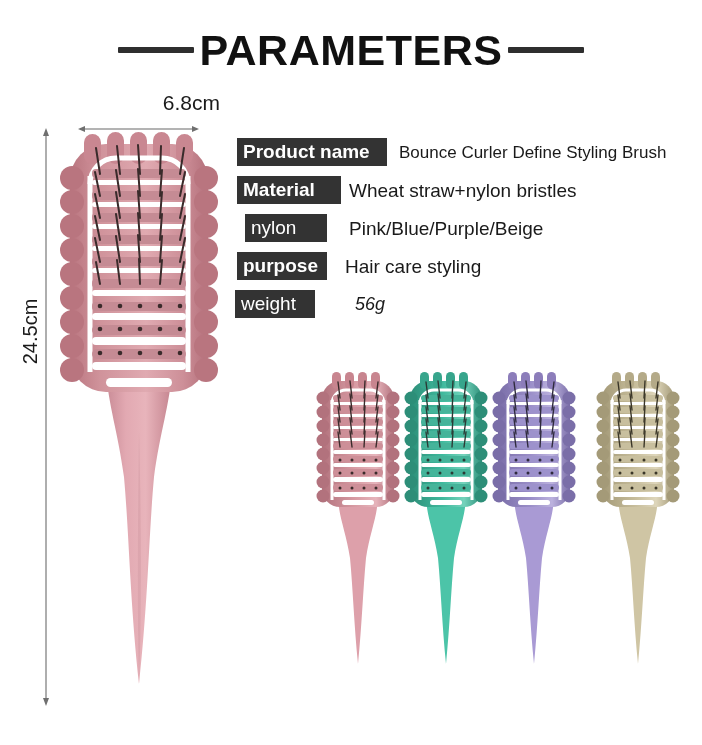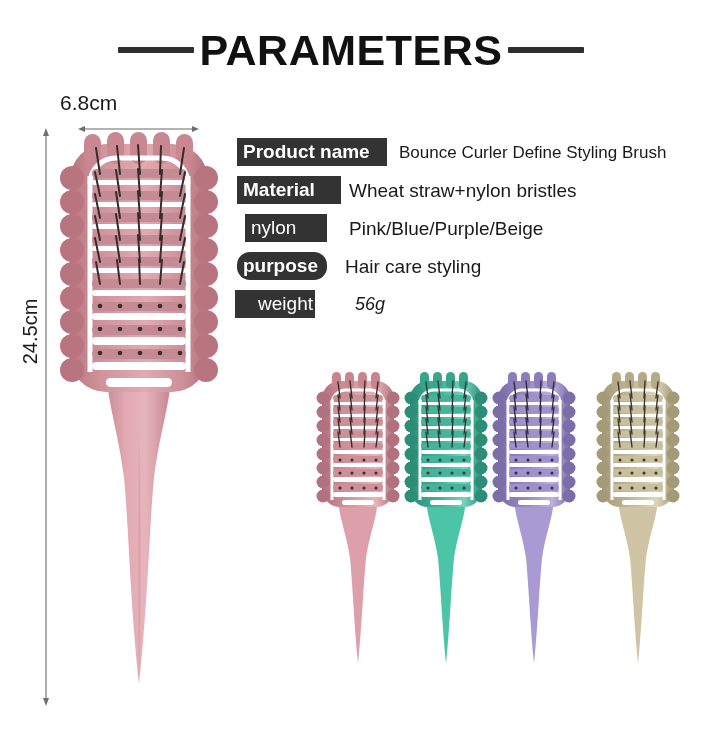--- a/index.html
+++ b/index.html
@@ -43,21 +43,21 @@
     line-height: 1;
     white-space: nowrap;
   }
 
   
   #width-dim {
     position: absolute;
     left: 60px;
     top: 92px;
     width: 160px;
-    text-align: left;
+    text-align: right;
   }
   #width-dim-label {
     font-size: 21px;
     color: #1a1a1a;
     line-height: 1;
   }
   #width-arrow {
     position: absolute;
     left: 78px;
     top: 125px;
@@ -109,22 +109,22 @@
   .spec-val {
     color: #1a1a1a;
     font-size: 19px;
     white-space: nowrap;
     line-height: 1;
     margin-left: 10px;
   }
   .spec-row.r0 .spec-key { width: 150px; font-weight: bold; }
   .spec-row.r1 .spec-key { width: 104px; margin-left: 0; font-weight: bold; }
   .spec-row.r2 .spec-key { width: 82px;  margin-left: 8px; }
-  .spec-row.r3 .spec-key { width: 90px;  margin-left: 0; font-weight: bold; border-radius: 13px; }
-  .spec-row.r4 .spec-key { width: 80px;  margin-left: -2px; text-align: right; }
+  .spec-row.r3 .spec-key { width: 90px;  margin-left: 0; font-weight: bold; }
+  .spec-row.r4 .spec-key { width: 80px;  margin-left: -2px; }
   .spec-row.r0 .spec-val { font-size: 17px; margin-left: 12px; }
   .spec-row.r1 .spec-val { margin-left: 8px; }
   .spec-row.r2 .spec-val { margin-left: 22px; }
   .spec-row.r3 .spec-val { margin-left: 18px; }
   .spec-row.r4 .spec-val { margin-left: 40px; font-size: 18px; font-style: italic; }
 
   
   .brush { position: absolute; }
   #brush-main { left: 44px; top: 132px; width: 190px; height: 570px; }
   #variant-pink    { left: 312px; top: 372px; width: 92px; height: 300px; }

